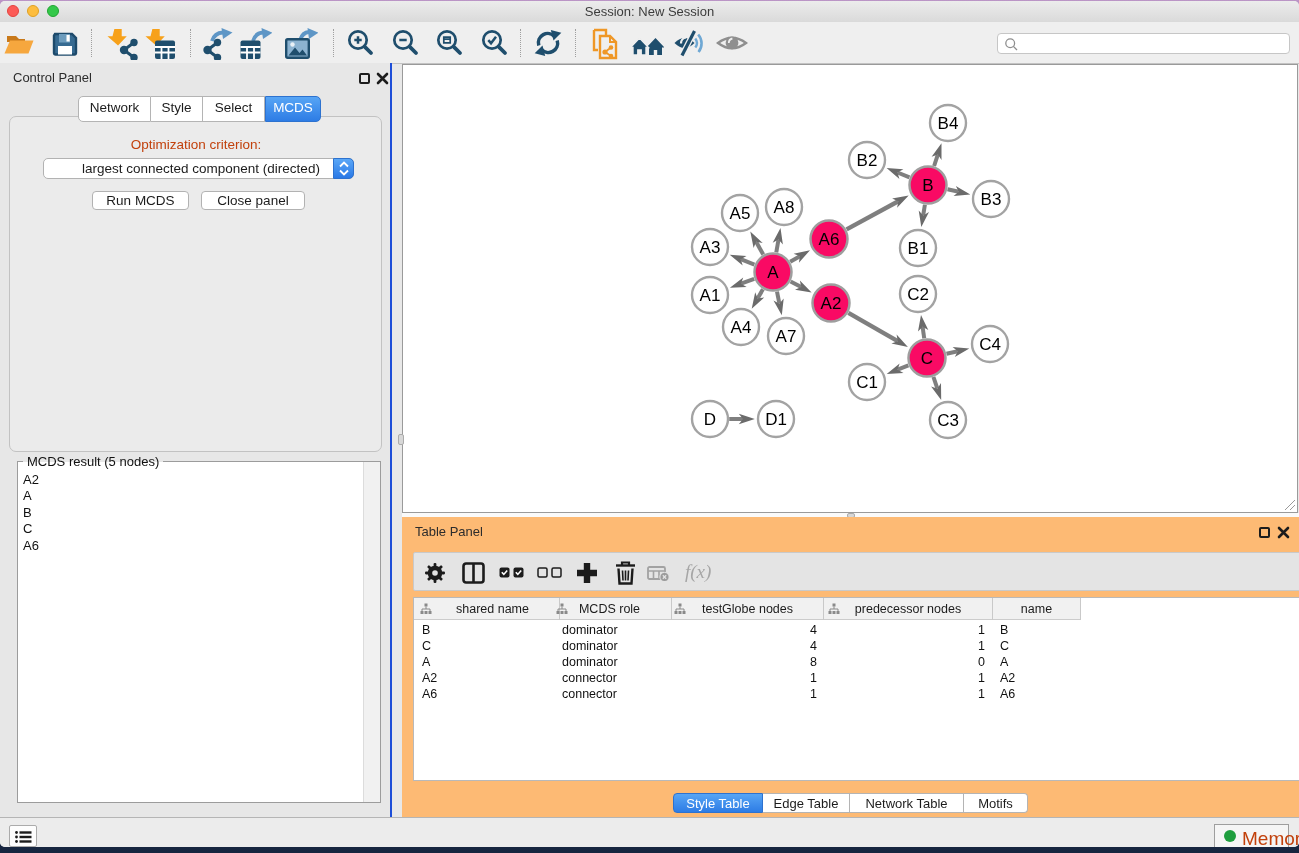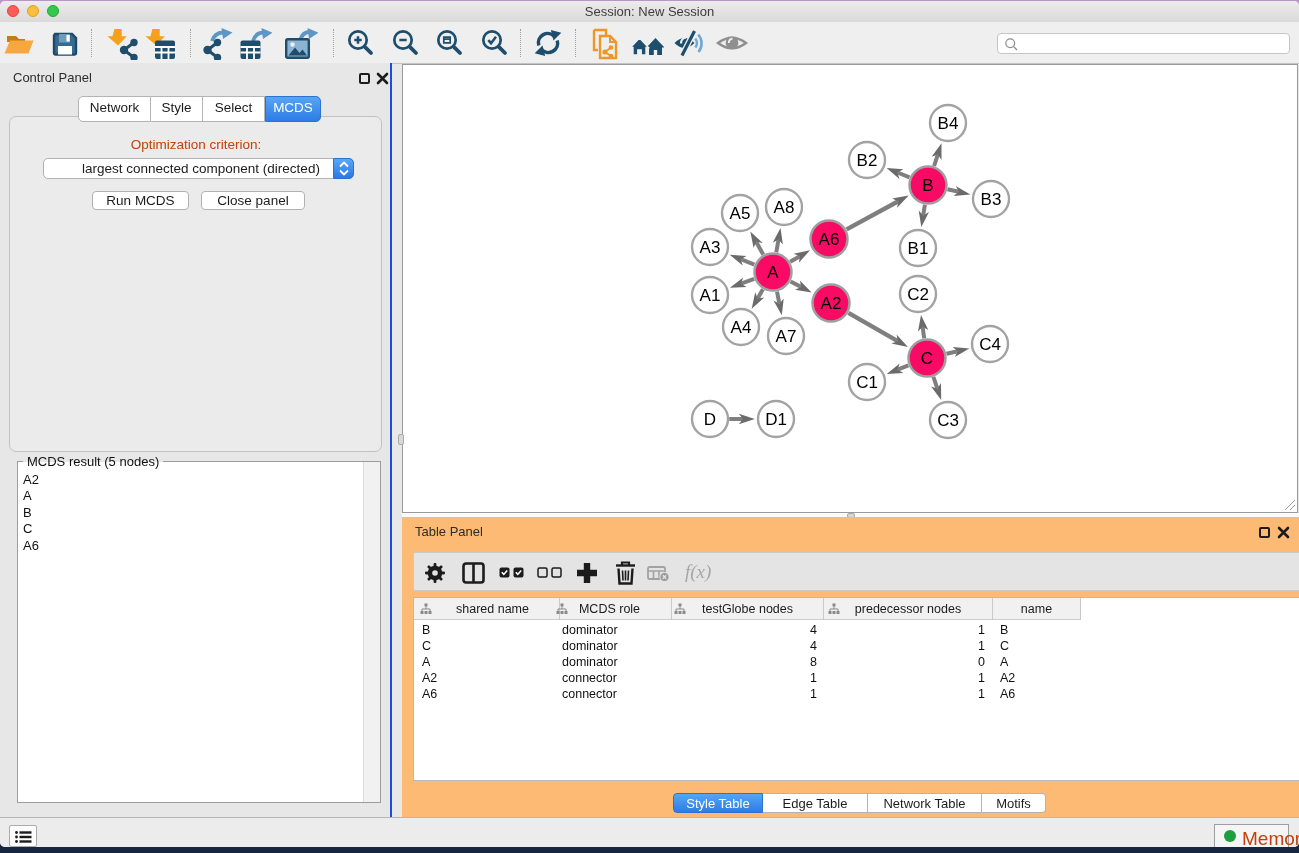--- a/index.html
+++ b/index.html
@@ -479,21 +479,21 @@
       <div class="trow num" style="left:410px;top:73px;width:161px">1</div>
       <div class="trow" style="left:586px;top:73px">A2</div>
       <div class="trow" style="left:8px;top:89px">A6</div>
       <div class="trow" style="left:148px;top:89px">connector</div>
       <div class="trow num" style="left:258px;top:89px;width:145px">1</div>
       <div class="trow num" style="left:410px;top:89px;width:161px">1</div>
       <div class="trow" style="left:586px;top:89px">A6</div>
     </div>
     <div id="btabs">
       <div class="tab sel" style="width:90px">Style Table</div>
-      <div class="tab" style="width:105px">Edge Table</div>
+      <div class="tab" style="width:87px">Edge Table</div>
       <div class="tab" style="width:114px">Network Table</div>
       <div class="tab last" style="width:64px">Motifs</div>
     </div>
   </div>
   <div id="statusbar">
     <div id="listbtn">
       <svg style="position:absolute;left:5px;top:5px" width="17" height="12" viewBox="0 0 17 12">
         <g fill="#1c1c1c">
           <circle cx="1.5" cy="1.5" r="1.4"></circle>
             <circle cx="1.5" cy="6" r="1.4"></circle>

